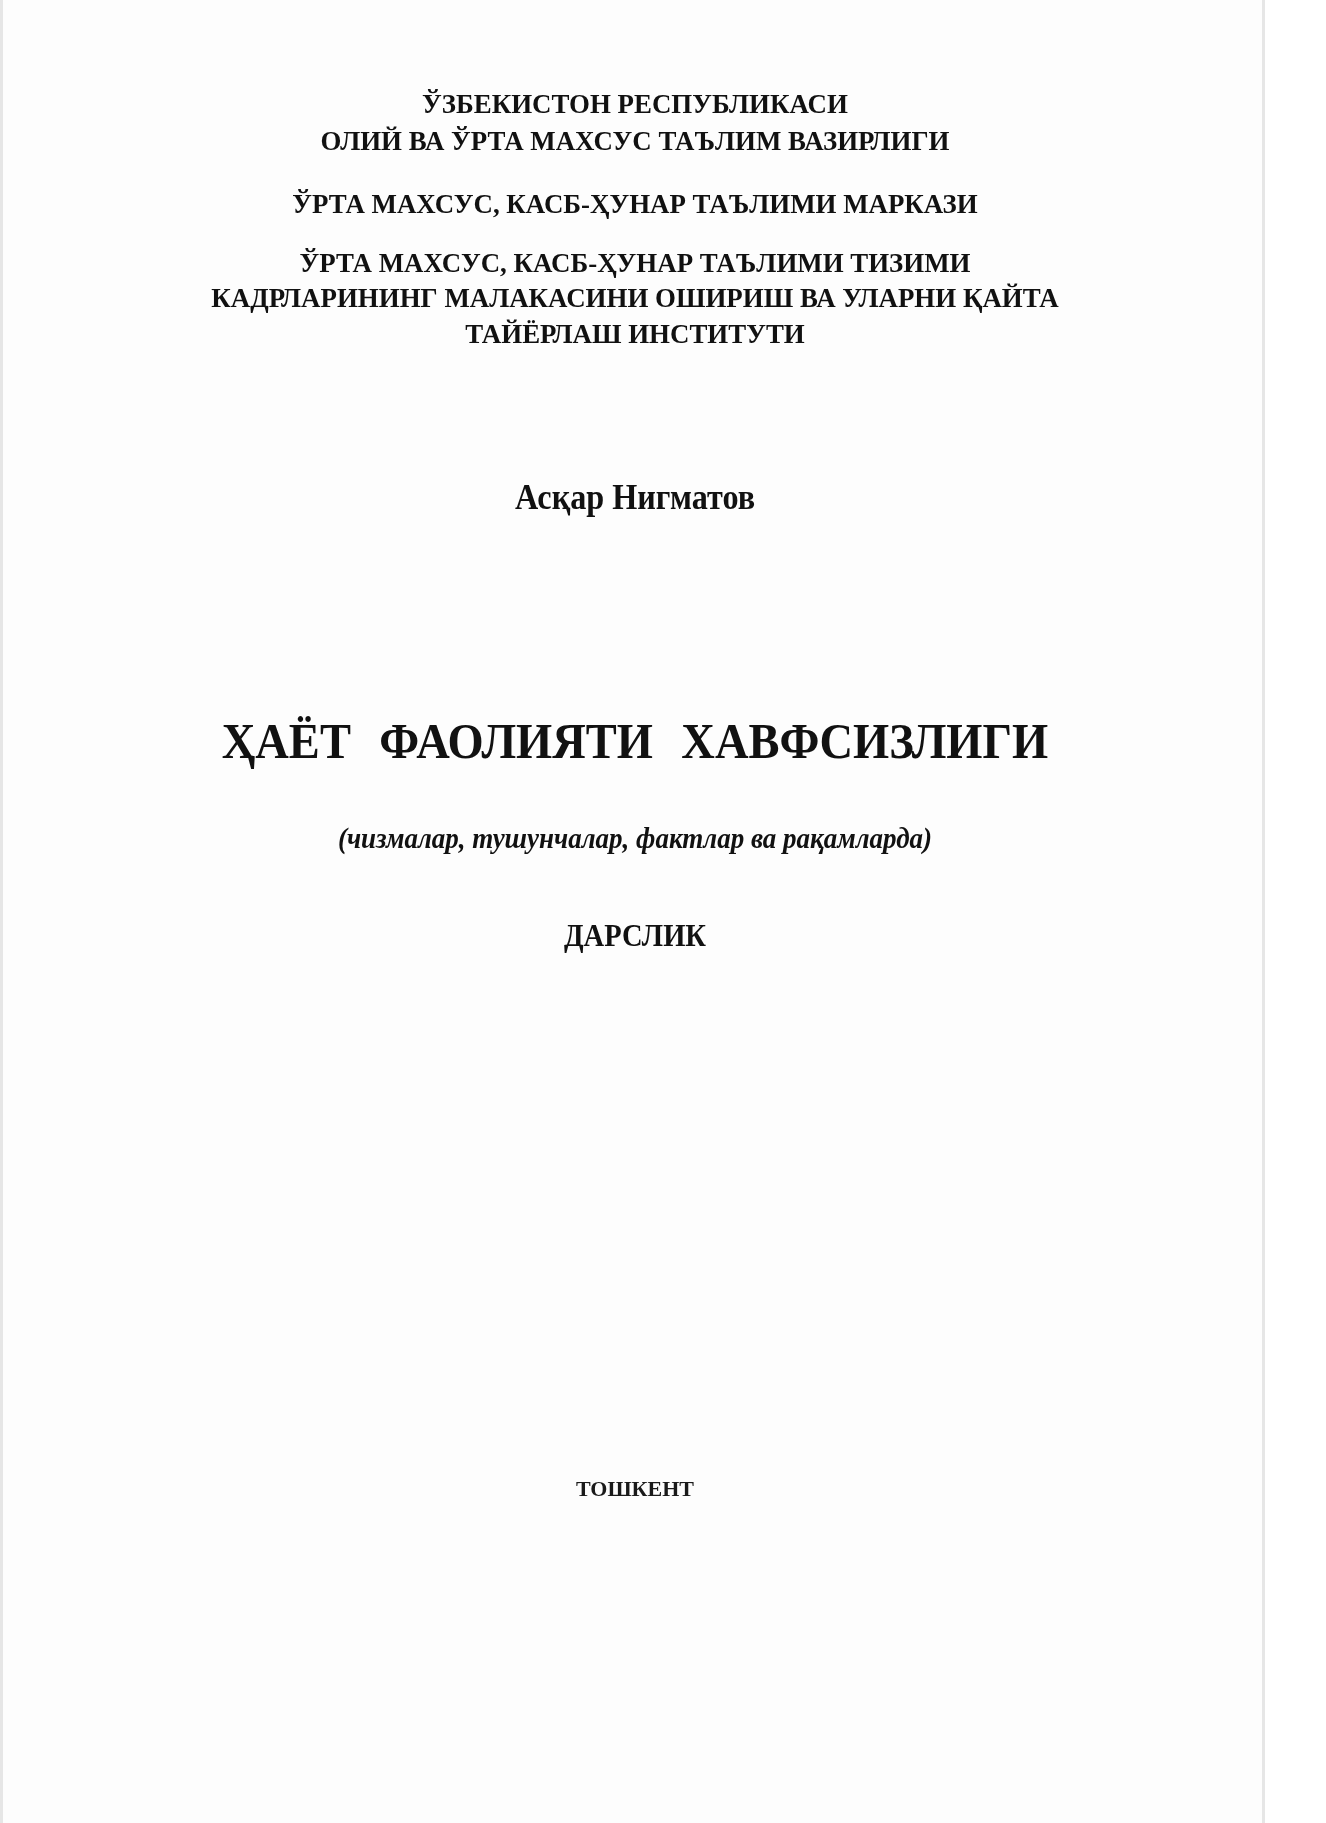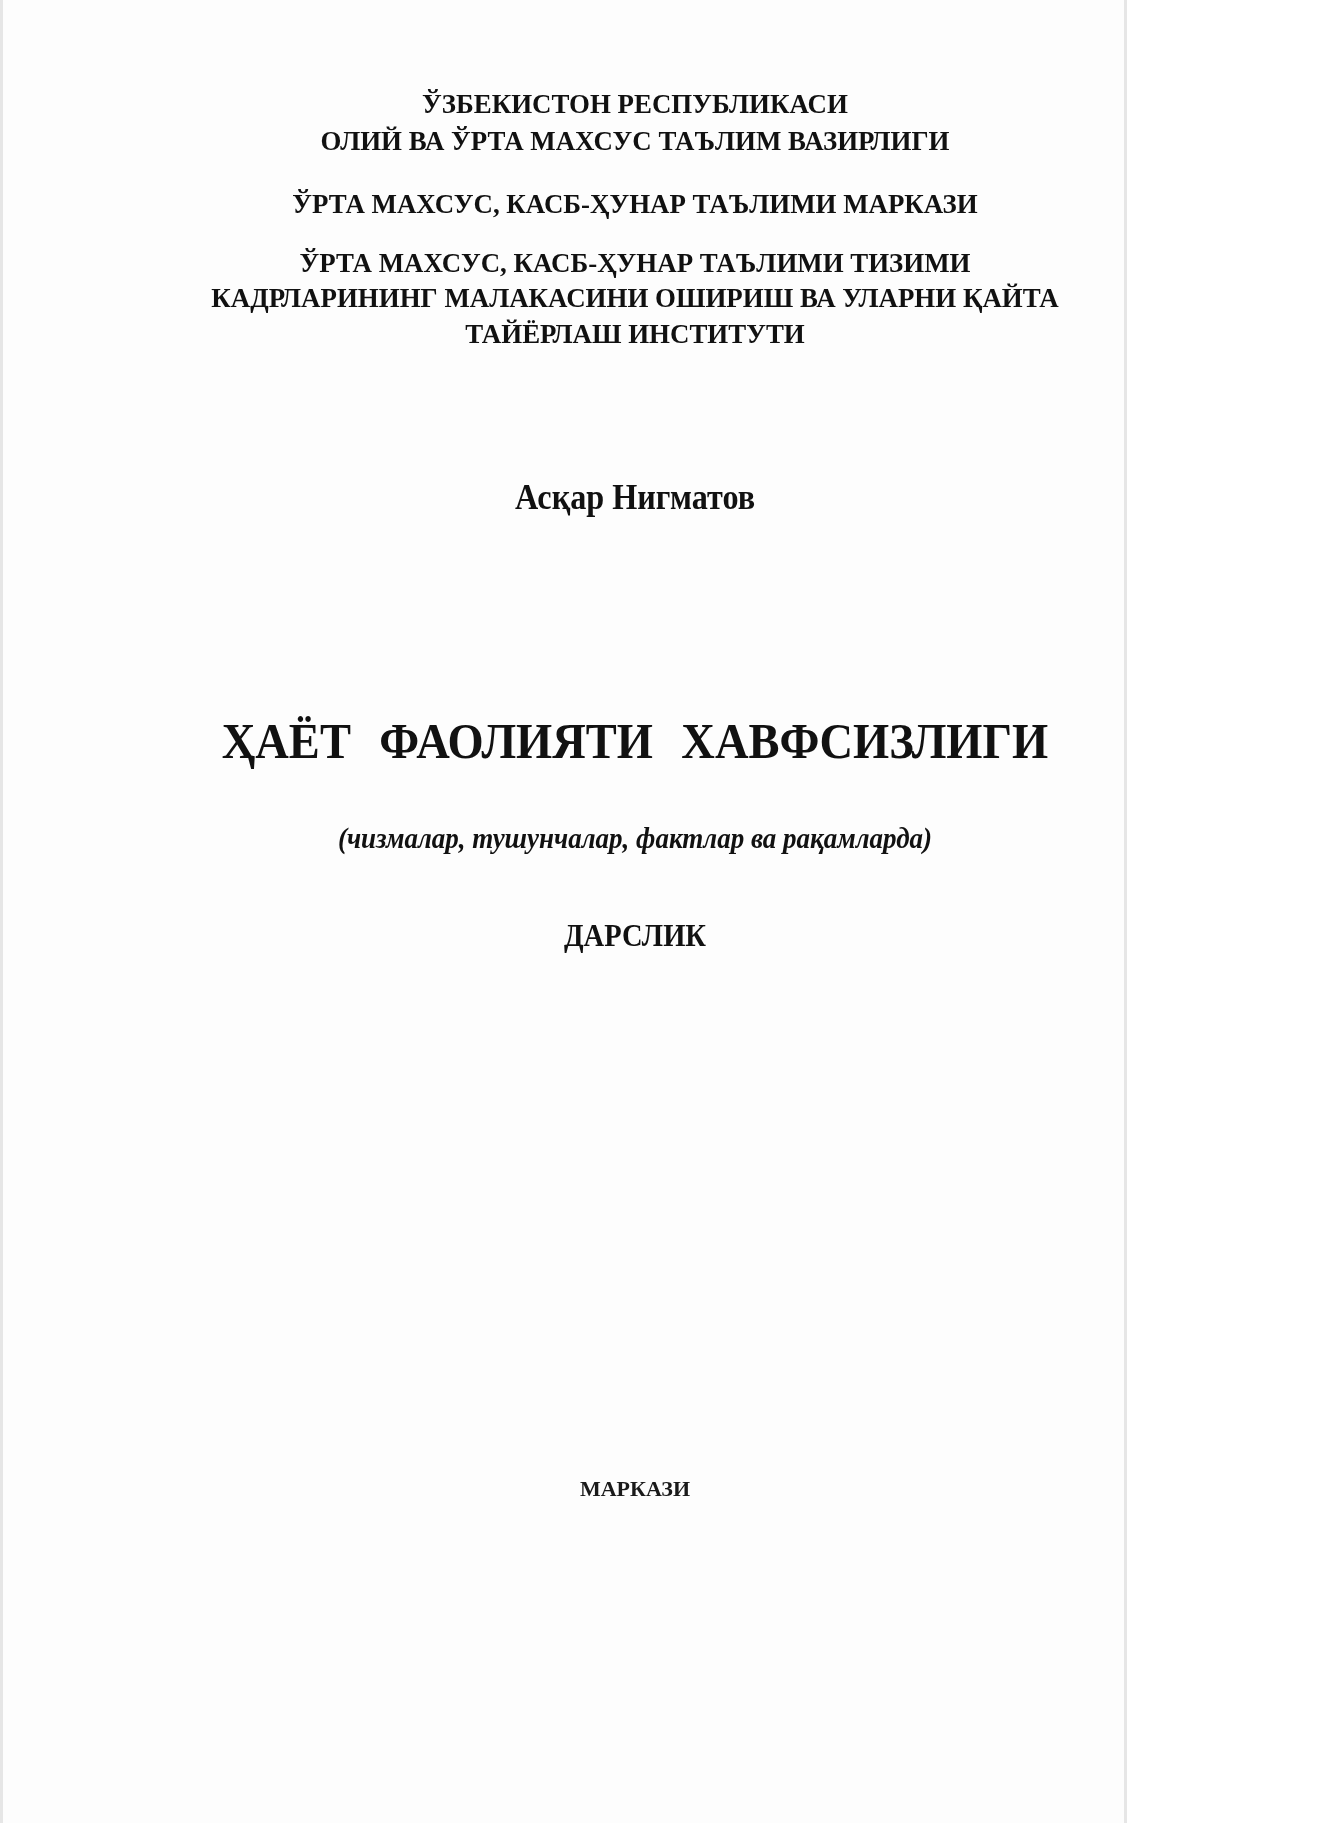--- a/index.html
+++ b/index.html
@@ -11,21 +11,21 @@
       width: 1326px;
       height: 1823px;
       position: relative;
       overflow: hidden;
       font-family: "Liberation Serif", "DejaVu Serif", serif;
       color: #111111;
     }
     .page {
       position: absolute;
       left: 0; top: 0;
-      width: 1127px;
+      width: 1265px;
       height: 1823px;
       background: #fdfdfd;
     }
     .edge-left {
       position: absolute;
       left: 0; top: 0;
       width: 3px; height: 1823px;
       background: #e6e6e6;
     }
     .edge-right {
@@ -92,14 +92,14 @@
   <div class="line hdr" style="top:320px;">ТАЙЁРЛАШ ИНСТИТУТИ</div>
 
   <div class="line author" style="top:480px;">Асқар Нигматов</div>
 
   <div class="line title" style="top:716px;">ҲАЁТ ФАОЛИЯТИ ХАВФСИЗЛИГИ</div>
 
   <div class="line subtitle" style="top:823px;">(чизмалар, тушунчалар, фактлар ва рақамларда)</div>
 
   <div class="line doctype" style="top:920px;">ДАРСЛИК</div>
 
-  <div class="line city" style="top:1478px;">МАРКАЗИ</div>
+  <div class="line city" style="top:1478px;">ТОШКЕНТ</div>
 </div>
 
 </body></html>

